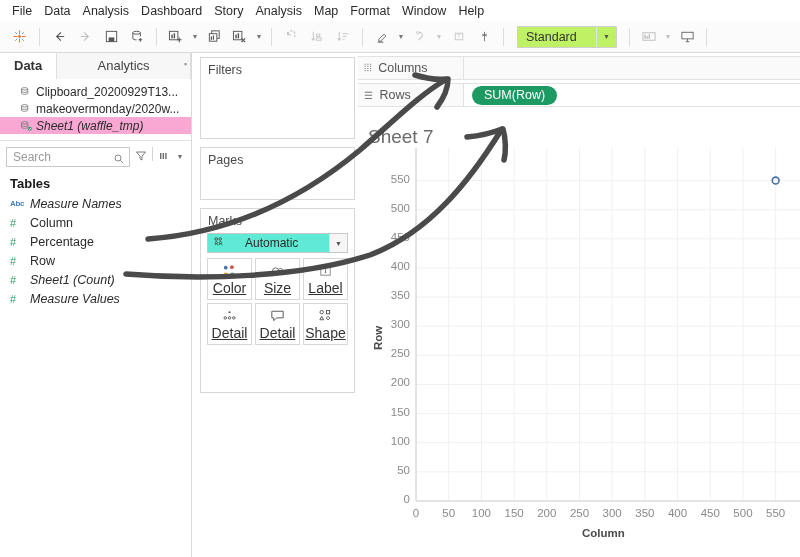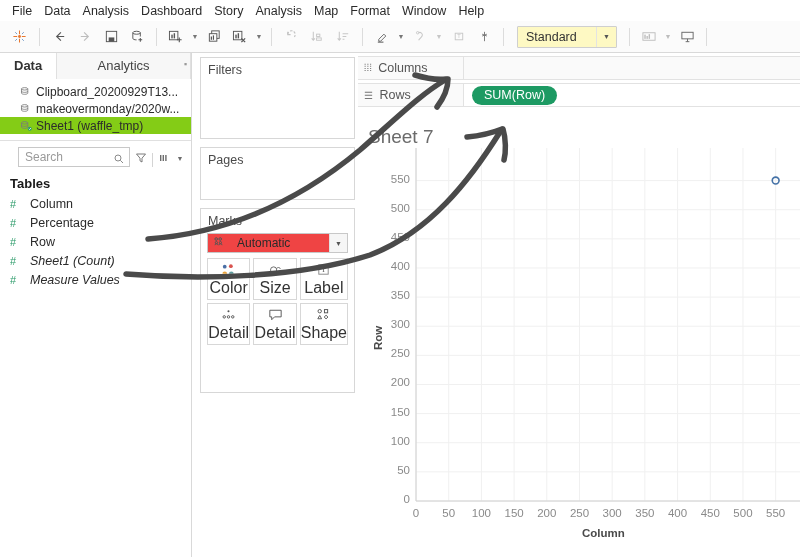--- a/index.html
+++ b/index.html
@@ -48,21 +48,21 @@
   .tcaret {
     width: 10px; height: 22px;
     display: flex; align-items: center; justify-content: center;
     color: #777; font-size: 7px;
   }
   .logo-tab { width: 26px; height: 24px; display: flex; align-items: center; justify-content: center; }
 
   .fitsel {
     margin-left: 6px;
     width: 100px; height: 22px;
-    border: 1px solid #cfcfcf; background: #fef9c3;
+    border: 1px solid #cfcfcf; background: #bef264;
     display: flex; align-items: center;
     font-size: 12.5px; color: #333;
     padding-left: 8px;
     position: relative;
     border-radius: 1px;
   }
   .fitsel .arrowbox {
     position: absolute; right: 0; top: 0; bottom: 0; width: 20px;
     border-left: 1px solid #e3e3e3;
     display: flex; align-items: center; justify-content: center;
@@ -88,26 +88,26 @@
     color: #999; font-size: 9px;
   }
 
   .ds-list { padding: 4px 0 4px 0; }
   .ds-row {
     display: flex; align-items: center;
     height: 17px; padding-left: 20px;
     font-size: 12px; color: #2b2b2b;
     white-space: nowrap;
   }
-  .ds-row.sel { background: #84cc16; }
+  .ds-row.sel { background: #f9a8d4; font-style: italic; }
   .ds-ico { width: 16px; display: flex; align-items: center; justify-content: flex-start; }
 
   .search-row {
-    display: flex; align-items: flex-end;
-    margin: 6px 6px 2px 18px; gap: 3px;
+    display: flex; align-items: flex-start;
+    margin: 6px 6px 2px 6px; gap: 3px;
   }
   .search-box {
     flex: 1; height: 20px; border: 1px solid #c8c8c8; background: #fff;
     display: flex; align-items: center; position: relative;
     padding-left: 6px;
   }
   .search-box .ph { font-size: 12px; color: #9a9a9a; }
   .search-box .mag { position: absolute; right: 4px; top: 3px; color: #8a8a8a; }
   .sicon { width: 16px; height: 18px; display: flex; align-items: center; justify-content: center; color: #6c6c6c; }
   .sdivider { width: 1px; height: 14px; background: #d4d4d4; }
@@ -133,40 +133,40 @@
     border: 1px solid #d7d7d7; background: #fff;
     margin-bottom: 8px;
   }
   .card-title { font-size: 12.5px; color: #4a4a4a; padding: 5px 7px 0 7px; }
   .card.pages { height: 53px; }
   .card.filters { height: 82px; }
   .card.marks { height: 185px; }
 
   .marks-sel {
     margin: 5px 6px 0 6px; height: 20px;
-    border: 1px solid #c8c8c8; background: #ef4444;
+    border: 1px solid #c8c8c8; background: #5eead4;
     display: flex; align-items: center; position: relative;
-    font-size: 12px; color: #2b2b2b; padding-left: 5px; gap: 12px;
+    font-size: 12px; color: #2b2b2b; padding-left: 5px; gap: 20px;
   }
   .marks-sel .arrowbox {
     position: absolute; right: 0; top: 0; bottom: 0; width: 18px;
     border-left: 1px solid #e0e0e0; background: #f6f6f6;
     display: flex; align-items: center; justify-content: center;
     color: #555; font-size: 7px;
   }
   .mk-grid {
     display: grid; grid-template-columns: repeat(3, 1fr);
     gap: 3px; margin: 5px 6px 0 6px;
   }
   .mk-btn {
     height: 42px; border: 1px solid #d7d7d7; background: #fff;
     display: flex; flex-direction: column; align-items: center; justify-content: center;
     gap: 2px;
   }
-  .mk-btn .lbl { font-size: 16px; color: #333; }
+  .mk-btn .lbl { font-size: 14px; color: #333; text-decoration: underline; }
   .mk-ic { height: 15px; display: flex; align-items: center; justify-content: center; }
 
   
   .shelf {
     position: absolute; left: 358px; height: 24px; right: 0;
     display: flex; align-items: center;
     background: #fafafa;
     border-bottom: 1px solid #e2e2e2;
     border-top: 1px solid #e2e2e2;
   }
@@ -451,20 +451,24 @@
             <rect x="2" y="3" width="1.4" height="6" fill="#6c6c6c"></rect>
             <rect x="4.6" y="3" width="1.4" height="6" fill="#6c6c6c"></rect>
             <rect x="7.2" y="3" width="1.4" height="6" fill="#6c6c6c"></rect>
           </svg>
       </div>
       <div class="sicon" style="font-size:7px;width:10px">▼</div>
     </div>
 
     <div class="section-title">Tables</div>
     <div id="field-list">
+        <div class="field-row">
+          <span class="f-ico abc">Abc</span>
+          <span class="f-name ital">Measure Names</span>
+        </div>
         <div class="field-row">
           <span class="f-ico">#</span>
           <span class="f-name">Column</span>
         </div>
         <div class="field-row">
           <span class="f-ico">#</span>
           <span class="f-name">Percentage</span>
         </div>
         <div class="field-row">
           <span class="f-ico">#</span>

